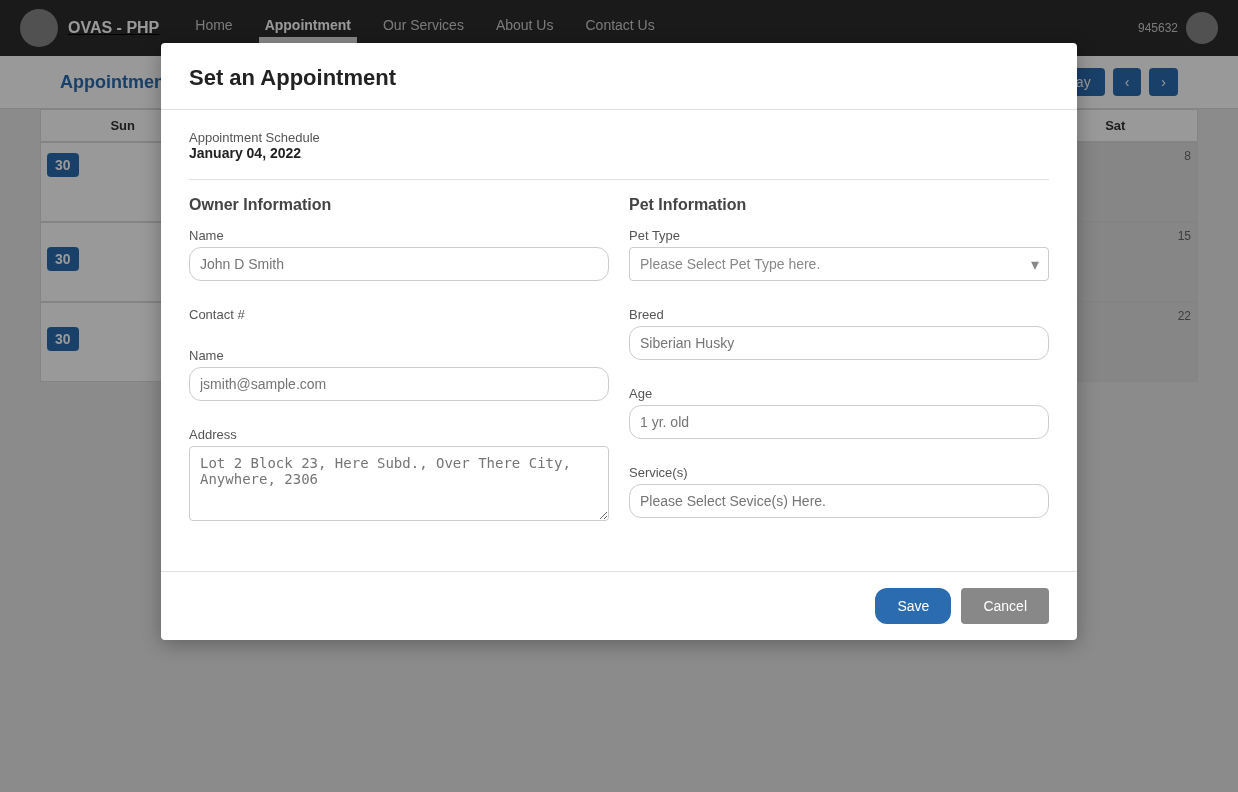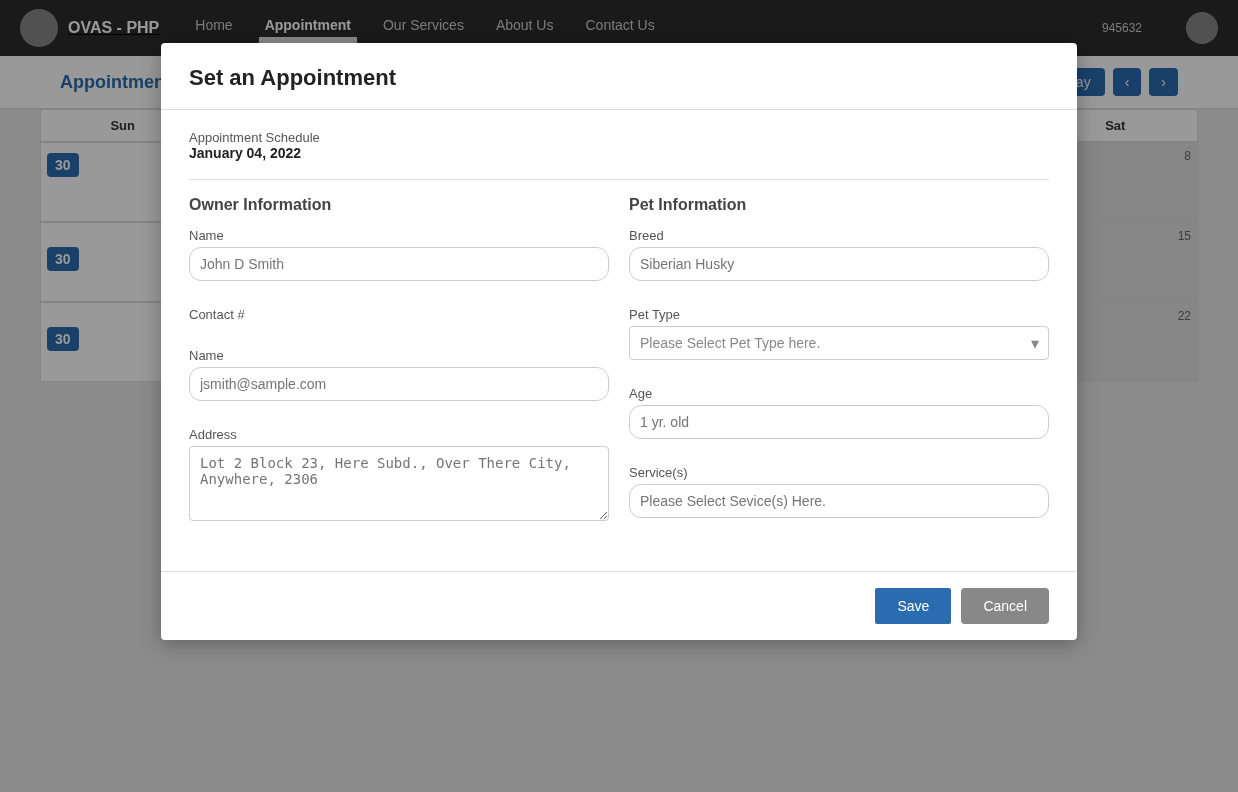--- a/index.html
+++ b/index.html
@@ -46,21 +46,20 @@
     }
     .nav-links a.active {
       color: #fff;
       font-weight: bold;
       border-bottom: 6px solid #e5e5e5;
     }
     .topbar-right {
       margin-left: auto;
       display: flex;
       align-items: center;
-      gap: 36px;
     }
     .user-id {
       color: #ccc;
       font-size: 12px;
       margin-right: 8px;
     }
     .avatar-circle {
       width: 32px; height: 32px;
       border-radius: 50%;
       background: #888;
@@ -272,21 +271,21 @@
       display: flex;
       justify-content: flex-end;
       gap: 10px;
       border-top: 1px solid #e0e0e0;
     }
     .btn-save {
       background: #2b6cb0;
       color: #fff;
       border: none;
       padding: 10px 22px;
-      border-radius: 2px;
+      border-radius: 12px;
       font-size: 14px;
       cursor: pointer;
     }
     .btn-cancel {
       background: #888;
       color: #fff;
       border: none;
       padding: 10px 22px;
       border-radius: 4px;
       font-size: 14px;
@@ -390,32 +389,32 @@
         </div>
         <div class="form-group">
           <label class="form-label">Address</label>
           <textarea class="form-textarea" placeholder="Lot 2 Block 23, Here Subd., Over There City, Anywhere, 2306" style=""></textarea>
         </div>
       </div>
 
       <div>
         <div class="section-title">Pet Information</div>
         <div class="form-group">
-          <label class="form-label">Breed</label>
-          <input class="form-input" type="text" placeholder="Siberian Husky" style="">
-        </div>
-        <div class="form-group">
           <label class="form-label">Pet Type</label>
           <div class="select-wrapper">
             <select class="form-select">
               <option value="">Please Select Pet Type here.</option>
             </select>
           </div>
         </div>
         <div class="form-group">
+          <label class="form-label">Breed</label>
+          <input class="form-input" type="text" placeholder="Siberian Husky" style="">
+        </div>
+        <div class="form-group">
           <label class="form-label">Age</label>
           <input class="form-input" type="text" placeholder="1 yr. old" style="">
         </div>
         <div class="form-group">
           <label class="form-label">Service(s)</label>
           <input class="form-input" type="text" placeholder="Please Select Sevice(s) Here." style="">
         </div>
       </div>
     </div>
   </div>

